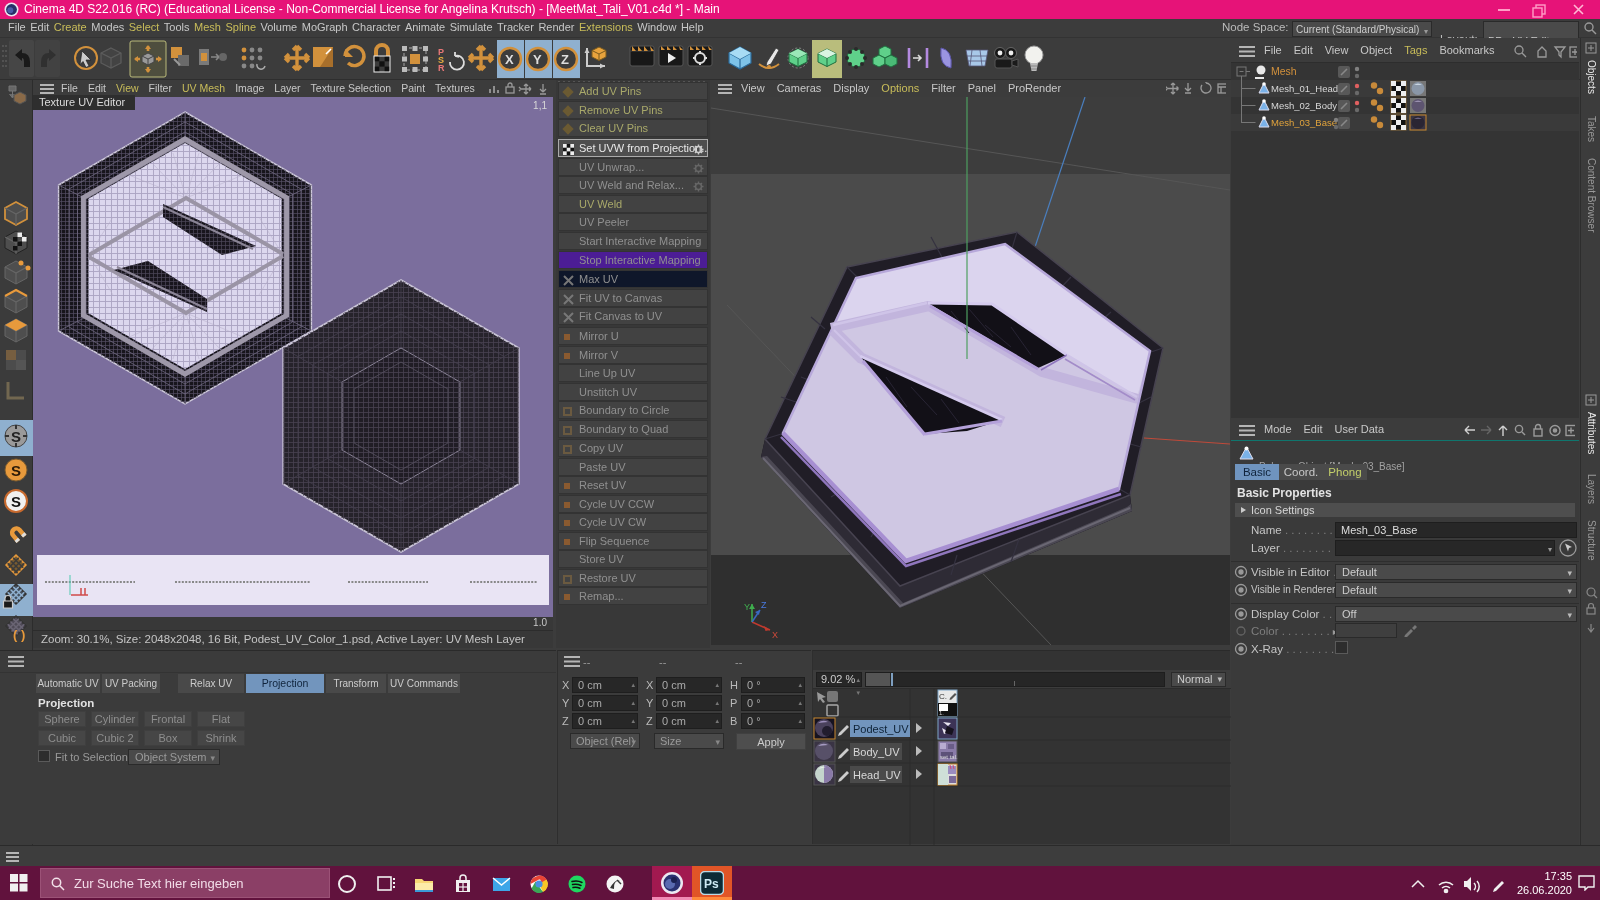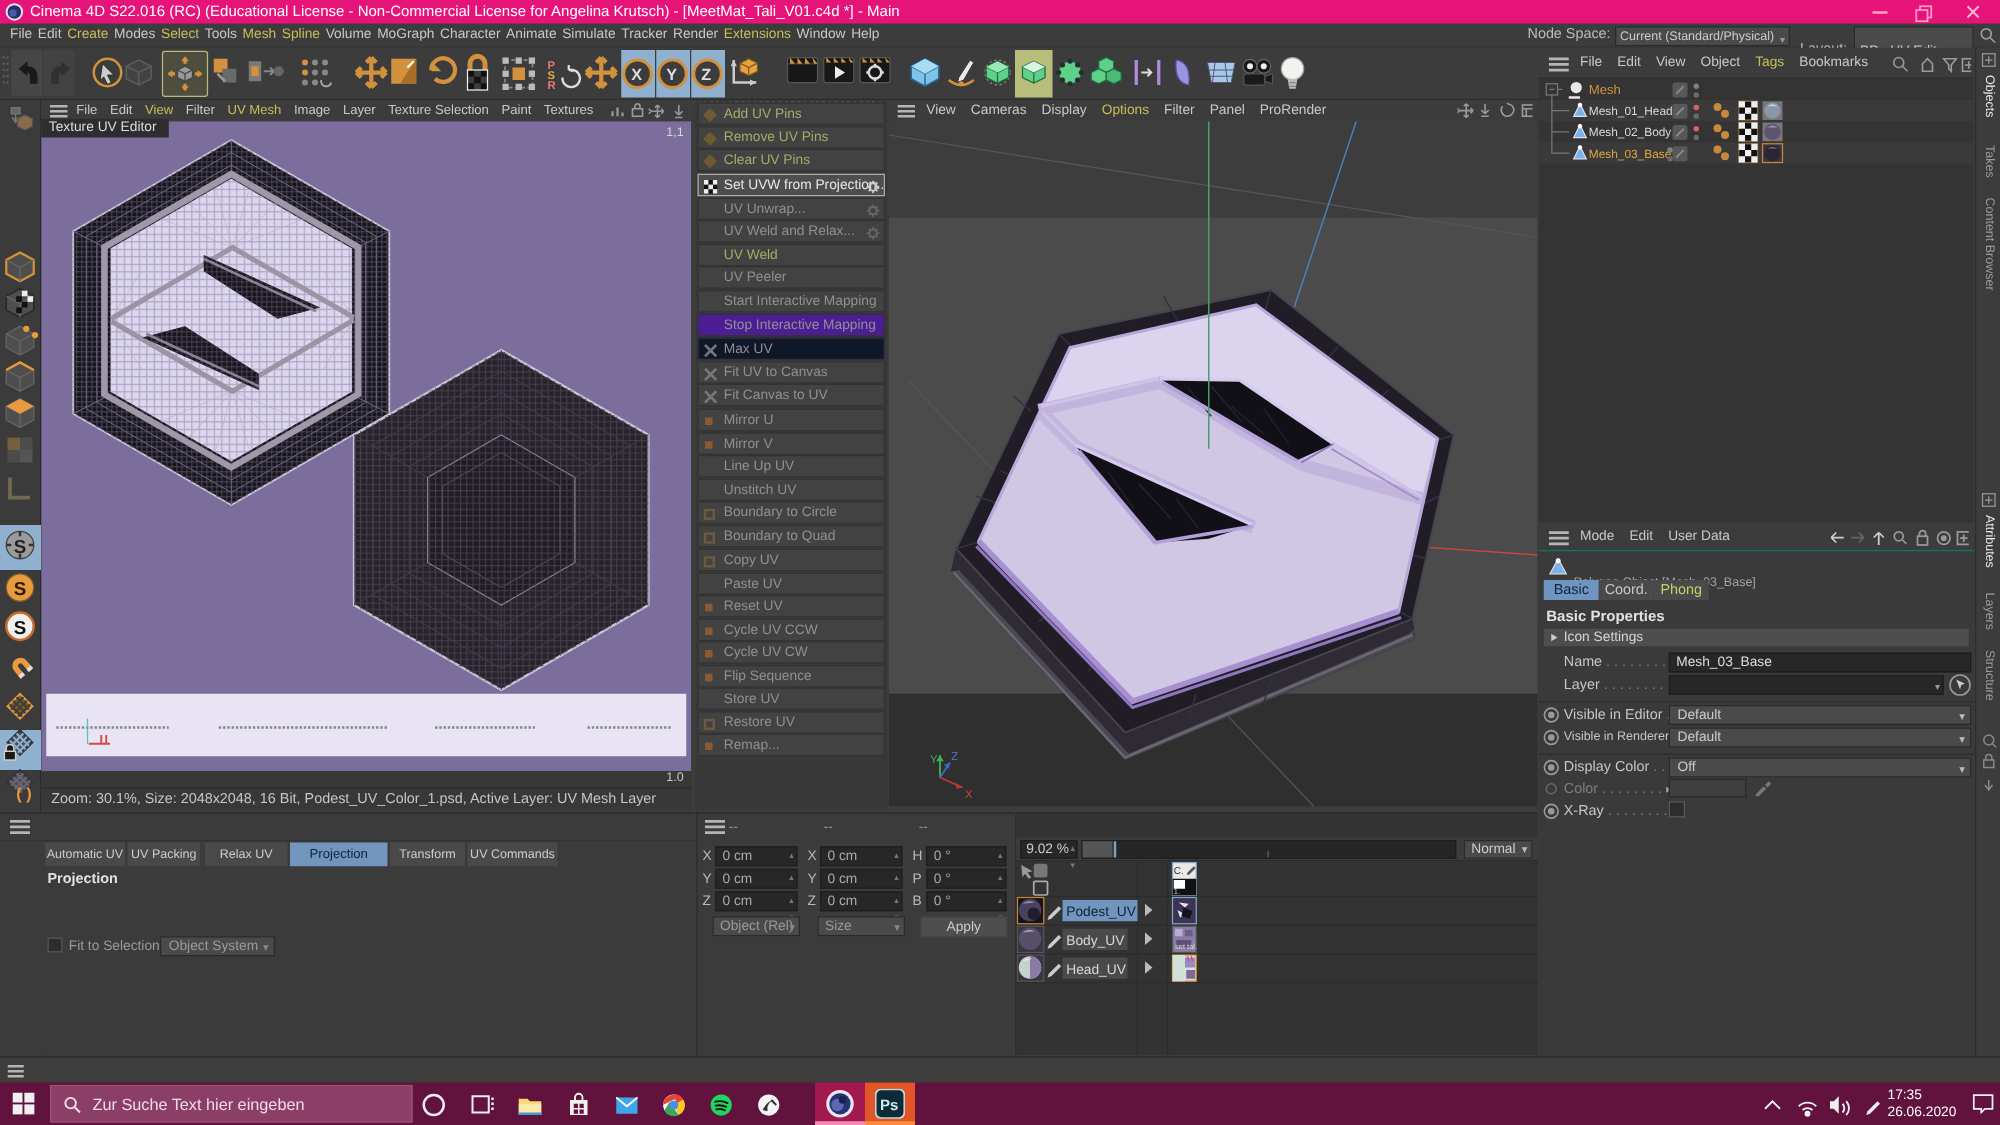--- a/index.html
+++ b/index.html
@@ -820,27 +820,37 @@
 
 <div class="ab" style="left:0;top:650px;width:556px;height:194px;background:#3b3b3b;border-top:1px solid #2a2a2a">
   <svg class="ab" style="left:8px;top:4px" width="18" height="13">
       <g stroke="#b5b5b5" stroke-width="2.2">
         <path d="M 0 2 h 16 M 0 6.5 h 16 M 0 11 h 16"></path>
       </g>
     </svg>
   <div class="ab" style="left:0;top:21px;width:556px;height:1px;background:#333"></div>
   <div class="ab" style="left:36px;top:23px;height:19px;font-size:11px">
     <span style="float:left;width:64px;height:19px;background:#494949;color:#ccc;text-align:center;line-height:19px;margin-right:2px;font-size:10px;white-space:nowrap">Automatic UV</span>
-    <span style="float:left;width:58px;height:19px;background:#494949;color:#ccc;text-align:center;line-height:19px;margin-right:4px;font-size:10px;white-space:nowrap">UV Packing</span>
+    <span style="float:left;width:58px;height:19px;background:#494949;color:#ccc;text-align:center;line-height:19px;margin-right:18px;font-size:10px;white-space:nowrap">UV Packing</span>
     <span style="float:left;width:66px;height:19px;background:#494949;color:#ccc;text-align:center;line-height:19px;margin-right:2px;font-size:10px;white-space:nowrap">Relax UV</span>
     <span style="float:left;width:78px;height:19px;background:#7295bd;color:#10243c;text-align:center;line-height:19px;margin-right:2px;font-size:10.5px;white-space:nowrap">Projection</span>
     <span style="float:left;width:60px;height:19px;background:#494949;color:#ccc;text-align:center;line-height:19px;margin-right:2px;font-size:10px;white-space:nowrap">Transform</span>
     <span style="float:left;width:72px;height:19px;background:#494949;color:#ccc;text-align:center;line-height:19px;font-size:10px;white-space:nowrap">UV Commands</span>
   </div>
   <div class="ab" style="left:38px;top:46px;font-size:11.5px;font-weight:bold;color:#e2e2e2">Projection</div>
+  <div class="ab" style="left:38px;top:60px;width:220px;font-size:11px">
+    <span style="float:left;width:48px;height:16px;background:#464646;border:1px solid #3f3f3f;color:#8e8e8e;text-align:center;line-height:15px;margin:0 5px 3px 0">Sphere</span>
+    <span style="float:left;width:48px;height:16px;background:#464646;border:1px solid #3f3f3f;color:#8e8e8e;text-align:center;line-height:15px;margin:0 5px 3px 0">Cylinder</span>
+    <span style="float:left;width:48px;height:16px;background:#464646;border:1px solid #3f3f3f;color:#8e8e8e;text-align:center;line-height:15px;margin:0 5px 3px 0">Frontal</span>
+    <span style="float:left;width:48px;height:16px;background:#464646;border:1px solid #3f3f3f;color:#8e8e8e;text-align:center;line-height:15px;margin:0 0 3px 0">Flat</span>
+    <span style="float:left;width:48px;height:16px;background:#464646;border:1px solid #3f3f3f;color:#8e8e8e;text-align:center;line-height:15px;margin:0 5px 0 0">Cubic</span>
+    <span style="float:left;width:48px;height:16px;background:#464646;border:1px solid #3f3f3f;color:#8e8e8e;text-align:center;line-height:15px;margin:0 5px 0 0">Cubic 2</span>
+    <span style="float:left;width:48px;height:16px;background:#464646;border:1px solid #3f3f3f;color:#8e8e8e;text-align:center;line-height:15px;margin:0 5px 0 0">Box</span>
+    <span style="float:left;width:48px;height:16px;background:#464646;border:1px solid #3f3f3f;color:#8e8e8e;text-align:center;line-height:15px">Shrink</span>
+  </div>
   <div class="ab" style="left:38px;top:99px;width:12px;height:12px;background:#2d2d2d;border:1px solid #5a5a5a"></div>
   <div class="ab" style="left:55px;top:100px;font-size:11px;color:#9a9a9a">Fit to Selection</div>
   <div class="dd ab" style="left:128px;top:98px;width:92px;height:16px;line-height:14px;padding-left:6px;color:#9a9a9a">Object System<span style="position:absolute;right:4px;top:1px;color:#888;font-size:9px">▾</span></div>
 </div>
 
 <div class="ab" style="left:557px;top:650px;width:254px;height:194px;background:#3b3b3b;border-top:1px solid #2a2a2a;border-left:1px solid #2e2e2e">
   <svg class="ab" style="left:6px;top:4px" width="18" height="13">
       <g stroke="#b5b5b5" stroke-width="2.2">
         <path d="M 0 2 h 16 M 0 6.5 h 16 M 0 11 h 16"></path>
       </g>
@@ -1030,17 +1040,17 @@
       </svg>
   </div>
   <svg class="ab" style="left:1408px;top:8px" width="100" height="20" fill="none" stroke="#f0f0f0" stroke-width="1.5">
     <path d="M 4 13 l 6 -6 6 6"></path>
     <path d="M 31 11 a 10 10 0 0 1 14 0 M 34 14 a 6 6 0 0 1 8 0"></path>
       <circle cx="38" cy="17" r="1.6" fill="#f0f0f0"></circle>
     <path d="M 60 8 v 6 h 3 l 4 4 v -14 l -4 4 z" fill="#f0f0f0" stroke="none" transform="translate(-4,-1)"></path>
       <path d="M 66 9 a 5 5 0 0 1 0 7 M 69 7 a 8 8 0 0 1 0 11"></path>
     <path d="M 86 15 l 8 -8 2 2 -8 8 -3 1 z" fill="#f0f0f0" stroke="none"></path>
   </svg>
-  <div class="ab" style="left:1510px;top:3px;width:62px;height:28px;font-size:11px;color:#fff;text-align:left;line-height:14px">17:35<br>26.06.2020</div>
+  <div class="ab" style="left:1510px;top:3px;width:62px;height:28px;font-size:11px;color:#fff;text-align:right;line-height:14px">17:35<br>26.06.2020</div>
   <svg class="ab" style="left:1578px;top:9px" width="18" height="16">
       <path d="M 1 1 h 15 v 11 h -6 l -3 3 v -3 h -6 z" fill="none" stroke="#f0f0f0" stroke-width="1.4"></path>
     </svg>
 </div>
 
 </body></html>

